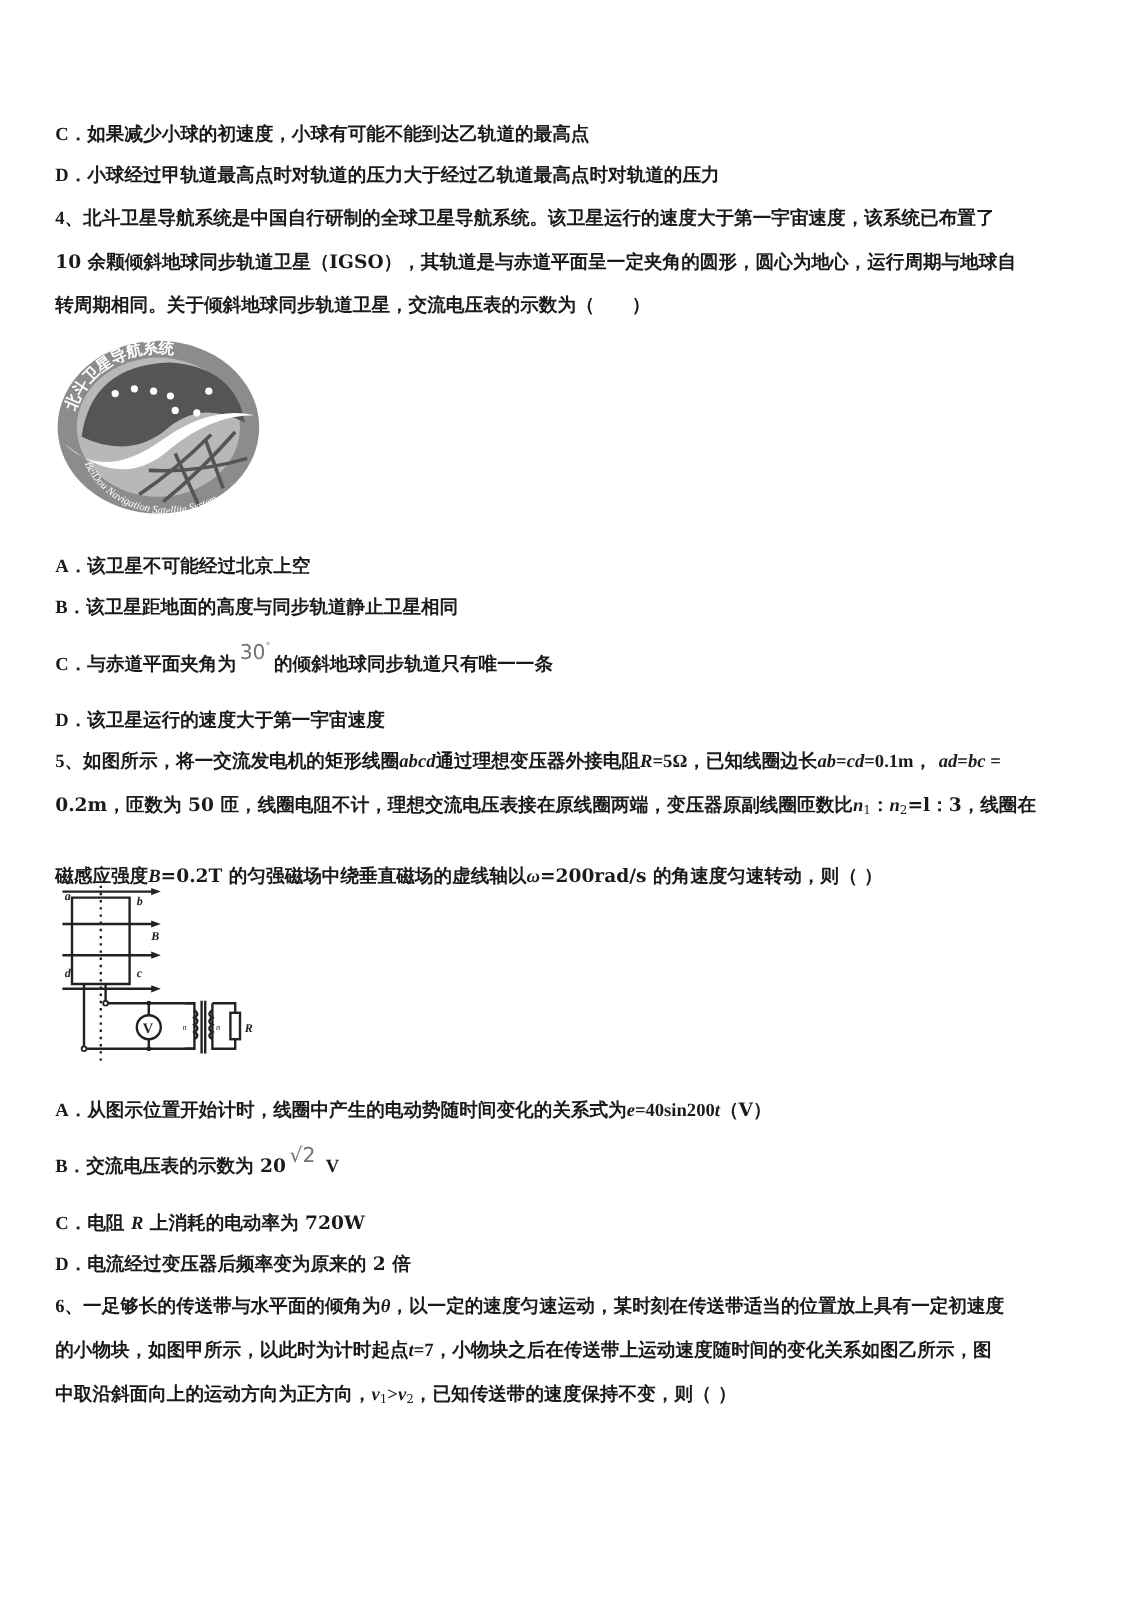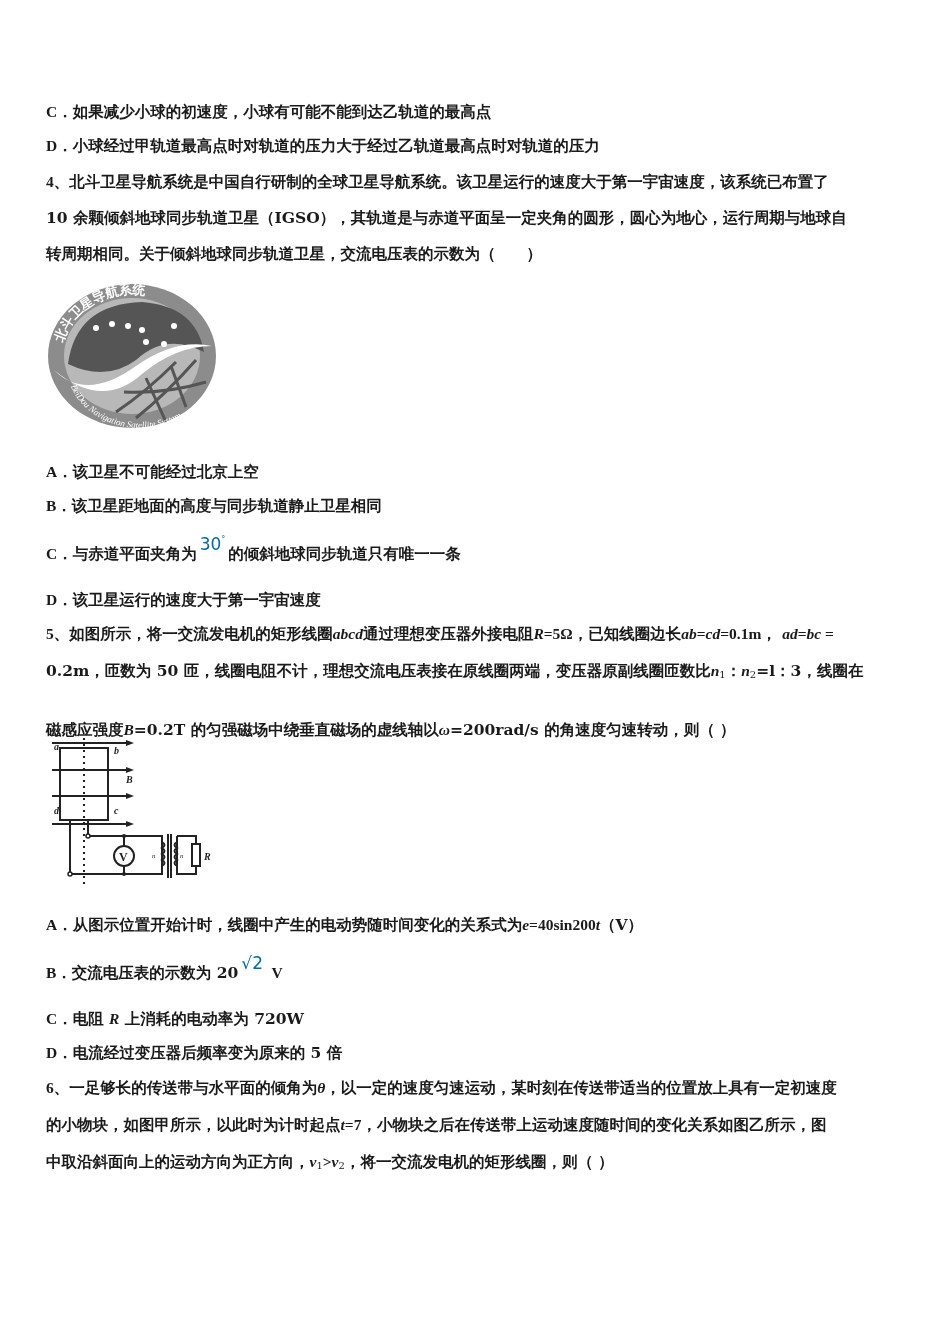--- a/index.html
+++ b/index.html
@@ -41,21 +41,21 @@
       font-size: 10px;
       font-weight: normal;
       vertical-align: -2px;
     }
     .math-sup {
       font-family: "DejaVu Sans", sans-serif;
       font-weight: normal;
       font-size: 17px;
       position: relative;
       top: -9px;
-      color: #0369a1;
+      color: #737373;
       margin: 0 3px;
     }
     .math-sup .deg {
       font-size: 8px;
       position: relative;
       top: -8px;
     }
     .figure {
       position: absolute;
     }
@@ -206,24 +206,24 @@
 <div class="line" style="top:915px;">
   <span class="opt-label">A．</span><span>从图示位置开始计时，线圈中产生的电动势随时间变化的关系式为</span><span class="it">e</span><span class="latin">=40sin200</span><span class="it">t</span><span>（V）</span>
 </div>
 <div class="line" style="top:962px;">
   <span class="opt-label">B．</span><span>交流电压表的示数为 20</span><span class="math-sup">√2</span> <span class="latin">V</span>
 </div>
 <div class="line" style="top:1009px;">
   <span class="opt-label">C．</span><span>电阻</span> <span class="it">R</span> <span>上消耗的电动率为 720W</span>
 </div>
 <div class="line" style="top:1043px;">
-  <span class="opt-label">D．</span><span>电流经过变压器后频率变为原来的 5 倍</span>
+  <span class="opt-label">D．</span><span>电流经过变压器后频率变为原来的 2 倍</span>
 </div>
 
 <div class="line" style="top:1078px;">
   <span class="latin">6、</span><span>一足够长的传送带与水平面的倾角为</span><span class="it">θ</span><span>，以一定的速度匀速运动，某时刻在传送带适当的位置放上具有一定初速度</span>
 </div>
 <div class="line" style="top:1115px;">
   <span>的小物块，如图甲所示，以此时为计时起点</span><span class="it">t</span><span class="latin">=7，小物块之后在传送带上运动速度随时间的变化关系如图乙所示，图</span>
 </div>
 <div class="line" style="top:1152px;">
-  <span>中取沿斜面向上的运动方向为正方向，</span><span class="it">v</span><sub>1</sub><span class="latin">&gt;</span><span class="it">v</span><sub>2</sub><span>，将一交流发电机的矩形线圈，则（  ）</span>
+  <span>中取沿斜面向上的运动方向为正方向，</span><span class="it">v</span><sub>1</sub><span class="latin">&gt;</span><span class="it">v</span><sub>2</sub><span>，已知传送带的速度保持不变，则（  ）</span>
 </div>
 
 </body></html>

